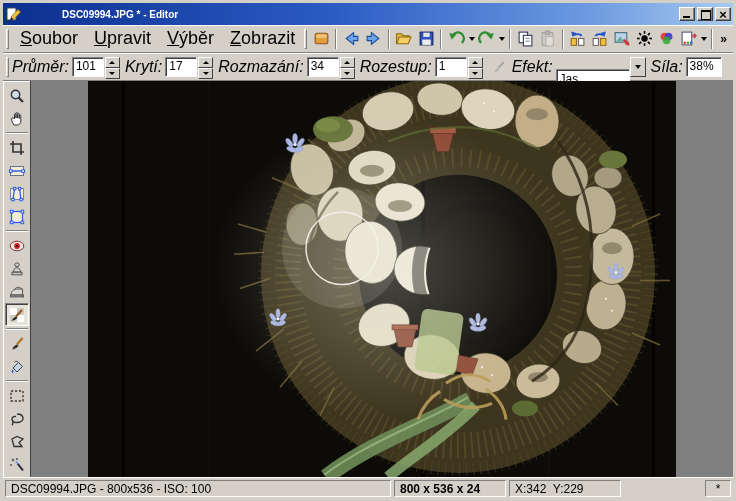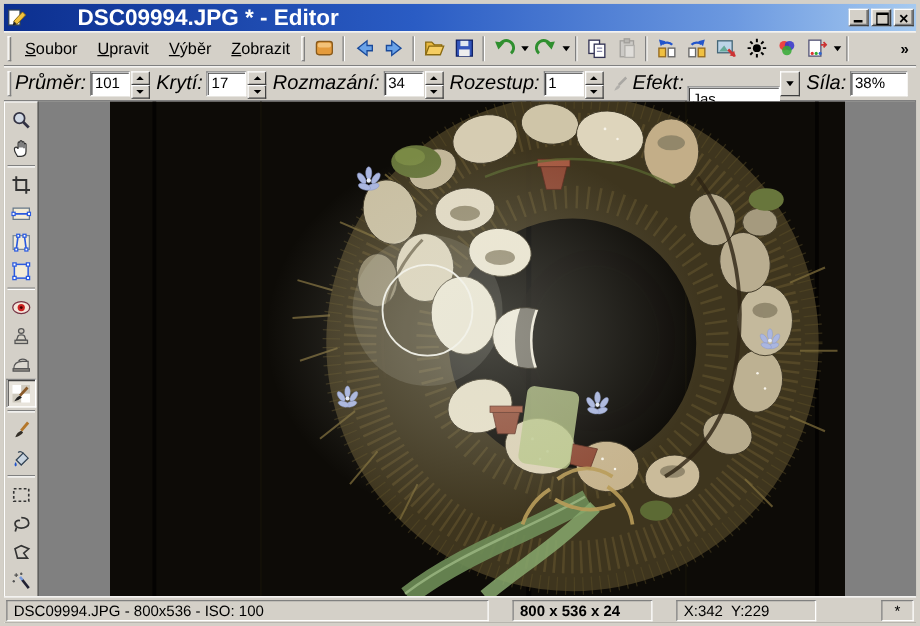--- a/index.html
+++ b/index.html
@@ -13,41 +13,41 @@
     display:flex;flex-direction:column;
     position:relative;overflow:hidden;
   }
   
   .titlebar{
     height:22px;flex:0 0 22px;
     background:linear-gradient(to right,#0c2f8f 0%,#2a5cc4 45%,#6c99e0 80%,#a6caf0 100%);
     display:flex;align-items:center;padding:0 2px;color:#fff;
   }
   .title-icon{width:16px;height:16px;margin:0 3px 0 1px;flex:0 0 16px;}
-  .title-text{font-size:18px;font-weight:bold;flex:1;white-space:nowrap;overflow:hidden;padding-left:37px;}
+  .title-text{font-size:10px;font-weight:bold;flex:1;white-space:nowrap;overflow:hidden;padding-left:37px;}
   .win-btns{display:flex;gap:2px;}
   .win-btn{
     width:16px;height:14px;background:#d4d0c8;
     border:1px solid;border-color:#fff #404040 #404040 #fff;
     box-shadow:inset -1px -1px 0 #808080;
     position:relative;font-size:11px;line-height:12px;text-align:center;color:#000;
     padding:0;cursor:default;
   }
   .win-btn.min::after{content:"";position:absolute;left:3px;bottom:2px;width:7px;height:2px;background:#000;}
   .win-btn.max::after{content:"";position:absolute;left:3px;top:2px;width:8px;height:7px;border:1px solid #000;border-top:2px solid #000;}
   .win-btn.close{font-weight:bold;font-size:13px;line-height:11px;}
   
   .row{
     height:28px;flex:0 0 28px;display:flex;align-items:center;
     background:#d4d0c8;border-bottom:1px solid #808080;
     box-shadow:inset 0 1px 0 #fff;padding:0 2px;
   }
   .grip{width:3px;height:20px;margin:0 3px 0 1px;border:1px solid;border-color:#fff #808080 #808080 #fff;flex:0 0 3px;}
   .menubar{display:flex;align-items:center;height:100%;}
-  .menu-item{padding:3px 8px;font-size:13px;color:#000;cursor:default;}
+  .menu-item{padding:3px 8px;font-size:18px;color:#000;cursor:default;}
   .menu-item .accel{text-decoration:underline;}
   .vsep{width:2px;height:20px;border-left:1px solid #808080;border-right:1px solid #fff;margin:0 3px;flex:0 0 2px;}
   .tbbtn{
     width:24px;height:22px;display:flex;align-items:center;justify-content:center;
     background:transparent;border:1px solid transparent;padding:0;margin:0;cursor:default;
   }
   .tbbtn svg{display:block;}
   .tbbtn.disabled{opacity:.45;filter:grayscale(1);}
   .dd{width:9px;height:22px;display:flex;align-items:center;justify-content:center;cursor:default;}
   .tri-dn{width:0;height:0;border:3px solid transparent;border-top:4px solid #000;margin-top:3px;}
@@ -82,21 +82,21 @@
   }
   .tool{width:24px;height:23px;display:flex;align-items:center;justify-content:center;
     border:1px solid transparent;background:transparent;padding:0;cursor:default;flex:0 0 23px;}
   .tool.selected{background:#e8e4dc;border-color:#808080 #fff #fff #808080;box-shadow:inset 1px 1px 0 #404040;}
   .hsep{width:22px;height:2px;border-top:1px solid #808080;border-bottom:1px solid #fff;margin:2px 0;flex:0 0 2px;}
   .canvas{flex:1;display:flex;justify-content:center;overflow:hidden;}
   .photo{height:100%;}
   
   .statusbar{
     height:21px;flex:0 0 21px;background:#d4d0c8;display:flex;align-items:center;
-    border-top:1px solid #fff;padding:1px 2px;font-size:12px;gap:19px;
+    border-top:1px solid #fff;padding:1px 2px;font-size:12px;gap:3px;
   }
   .scell{
     height:17px;border:1px solid;border-color:#808080 #fff #fff #808080;
     padding:1px 5px 0 5px;white-space:pre;overflow:hidden;color:#000;
   }
   .scell.c1{width:386px;flex:0 0 386px;}
   .scell.c2{width:112px;flex:0 0 112px;font-weight:bold;}
   .scell.c3{width:112px;flex:0 0 112px;}
   .spacer{flex:1;}
   .scell.c4{width:26px;flex:0 0 26px;text-align:center;}
@@ -336,21 +336,21 @@
         <input class="comboval" readonly="" value="Jas" style="">
         <span class="combo-btn">
             <span class="tri-dn"></span>
           </span>
       </span>
     </span>
 
     <span class="field">
       <span class="flabel">Síla:</span>
       <span class="spin">
-        <input class="spinval" style="width: 46px;" value="38%">
+        <input class="spinval" style="width: 36px;" value="38%">
 
       </span>
     </span>
   </div>
 
   <div class="main">
     <div class="palette">
 
       <button class="tool">
         <svg width="16" height="16" viewBox="0 0 16 16">

